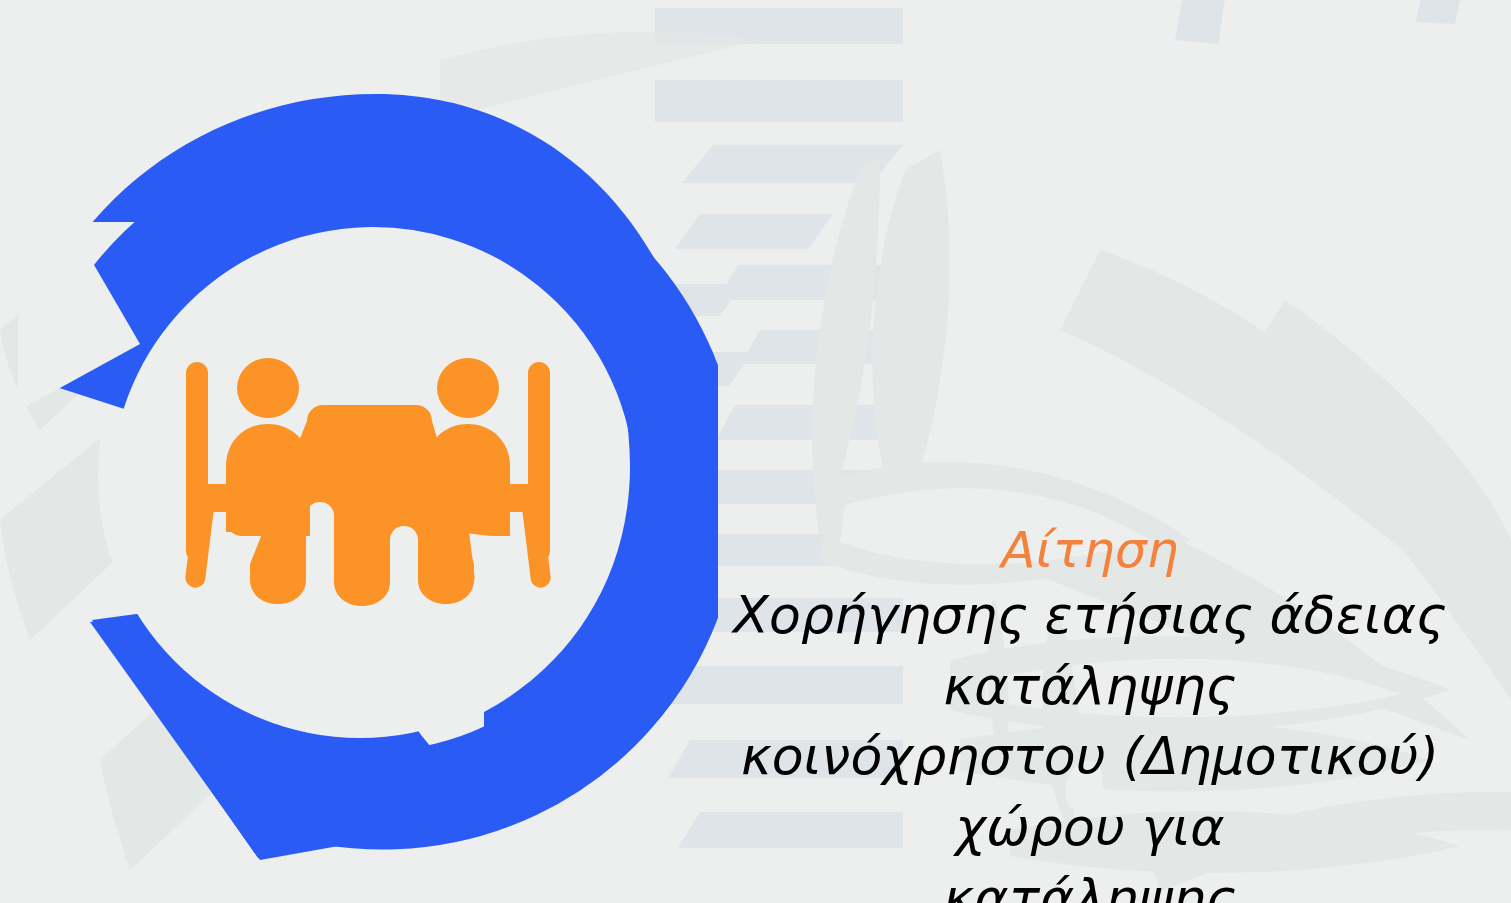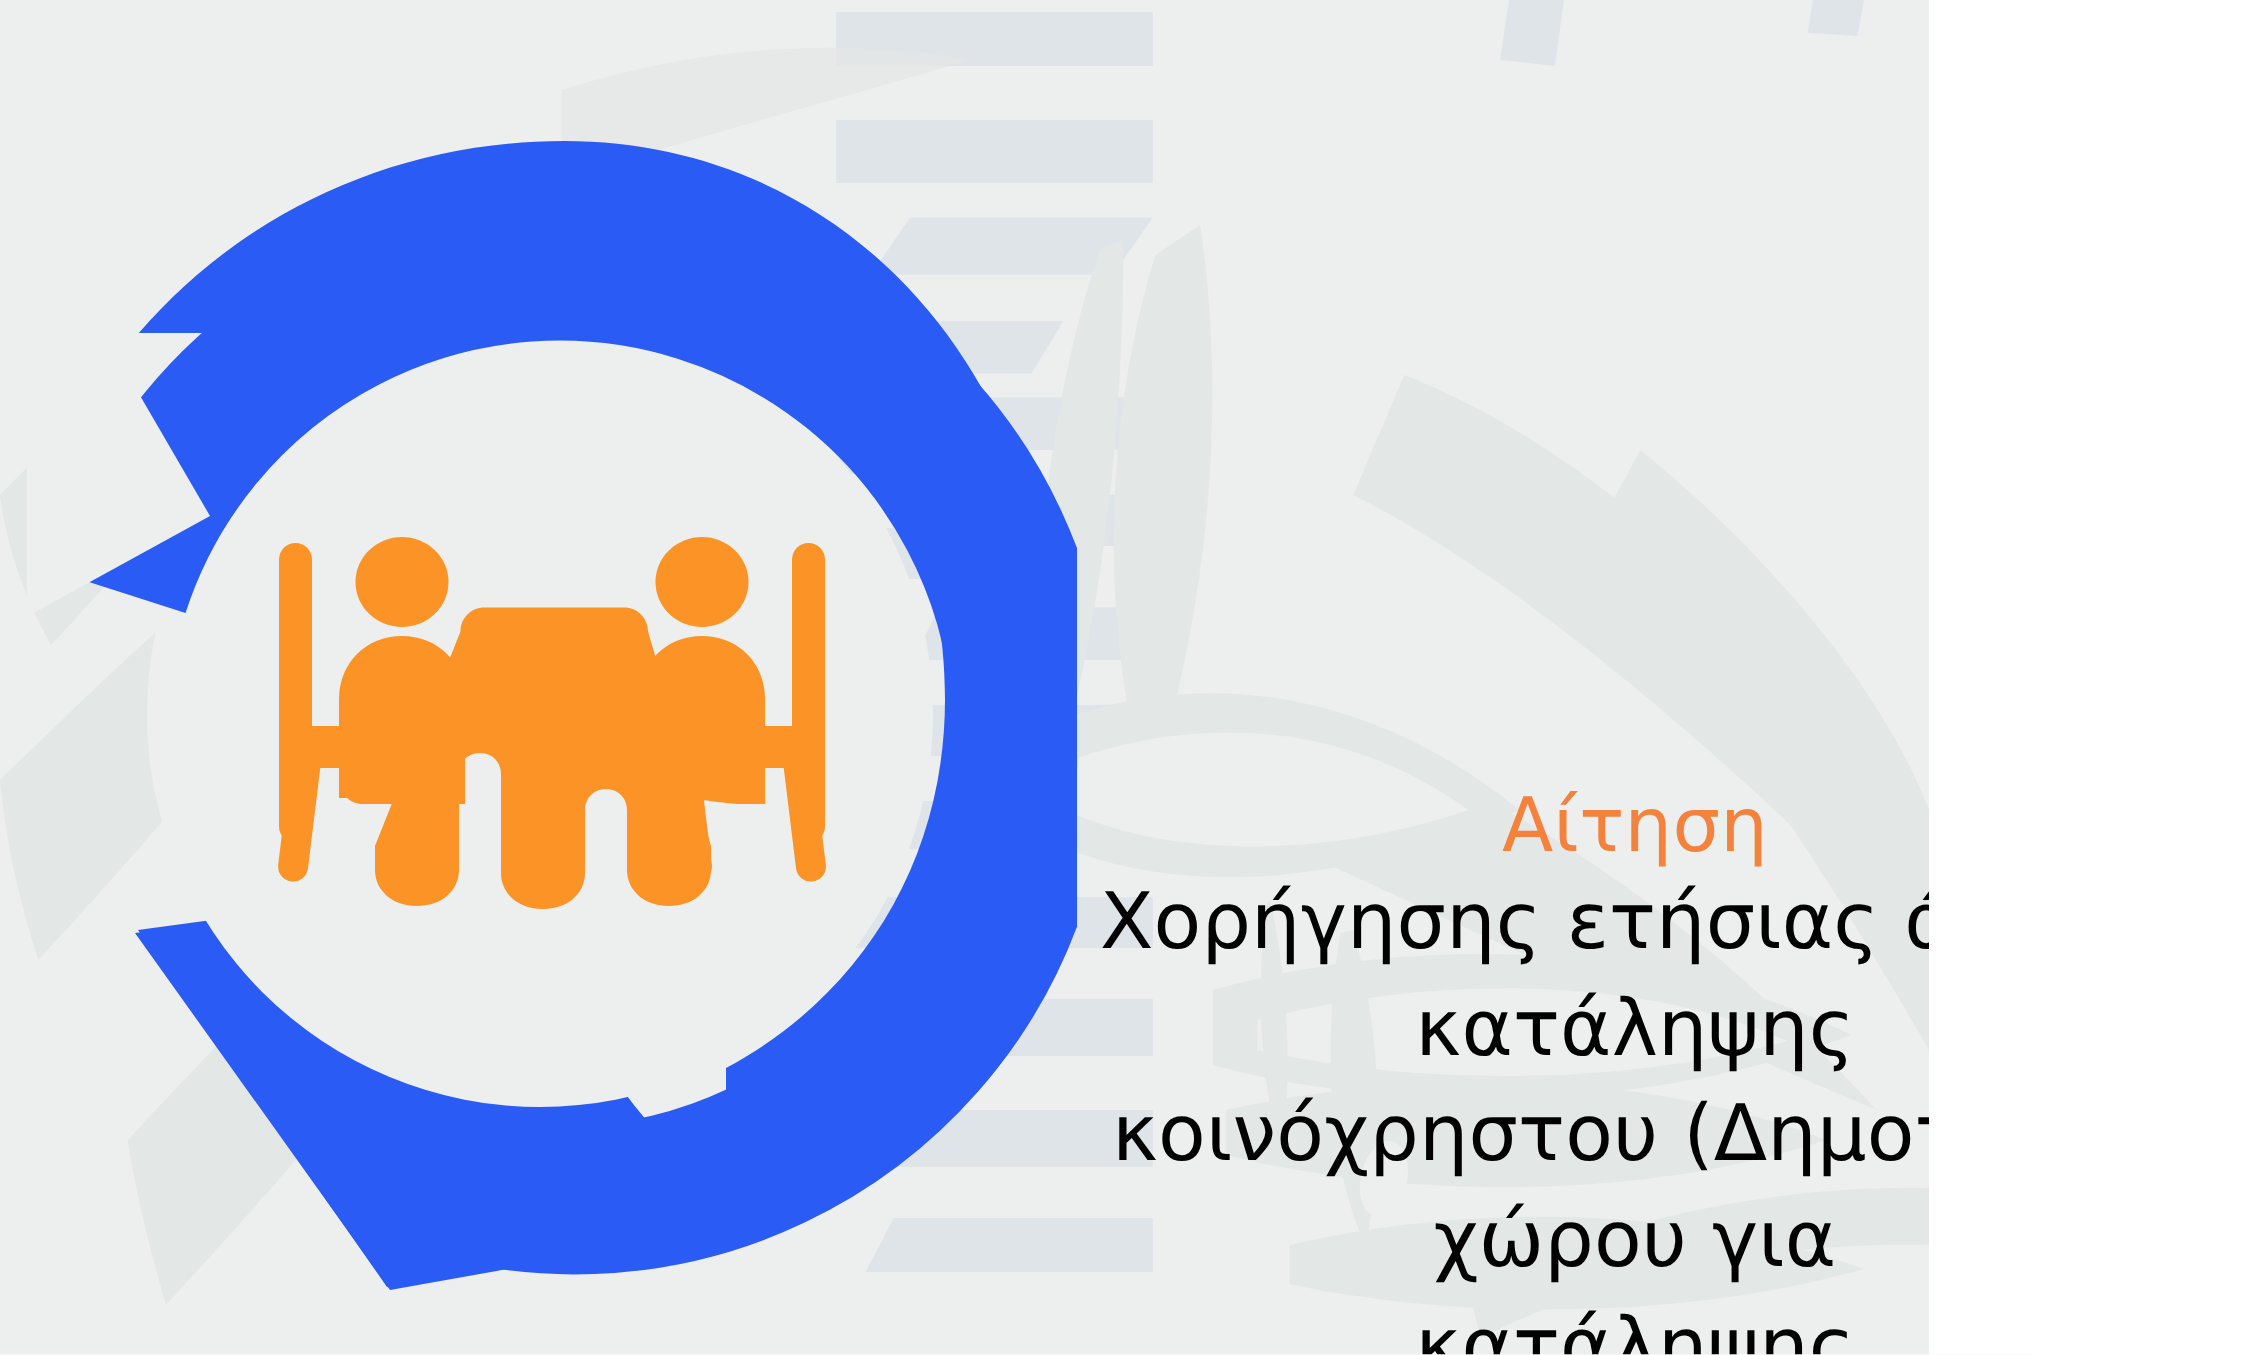--- a/index.html
+++ b/index.html
@@ -3,25 +3,26 @@
 <meta charset="utf-8">
 <title>Αίτηση</title>
 <style>
   html, body {
     margin: 0;
     padding: 0;
     background: #ffffff;
   }
   #slide {
     position: relative;
-    width: 1286px;
+    width: 1511px;
     height: 903px;
     overflow: hidden;
     background: #edefee;
     font-family: "DejaVu Sans", sans-serif;
+    font-style: italic;
   }
 
   
   #bg-watermark,
   #bg-bars,
   #bg-leaves {
     position: absolute;
     inset: 0;
     width: 100%;
     height: 100%;

